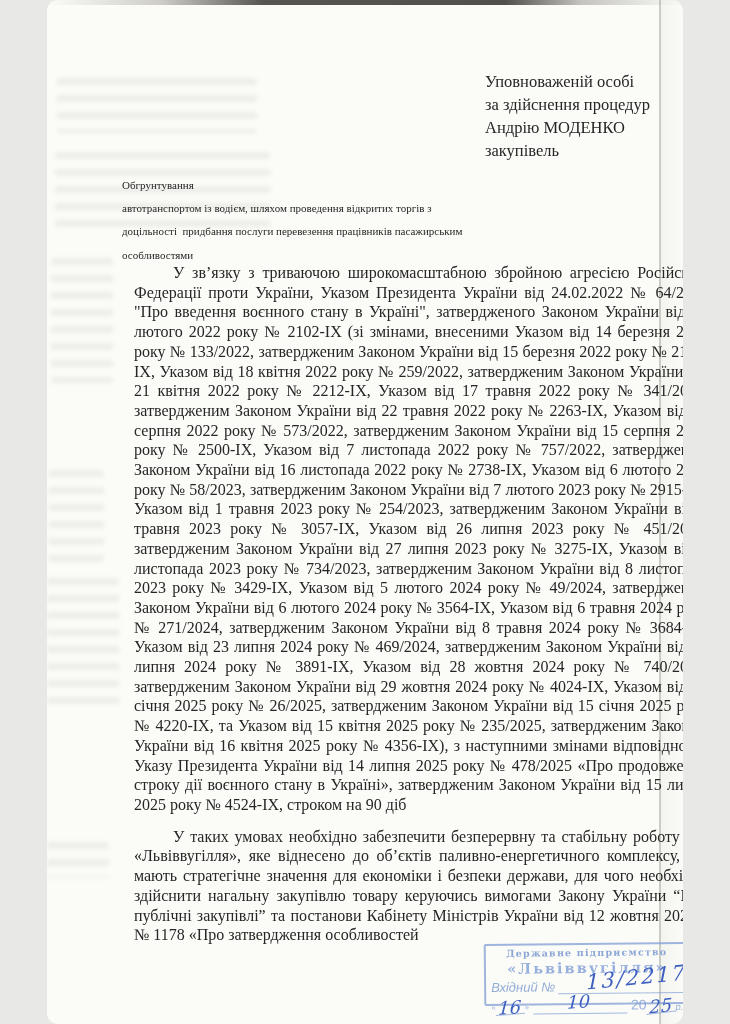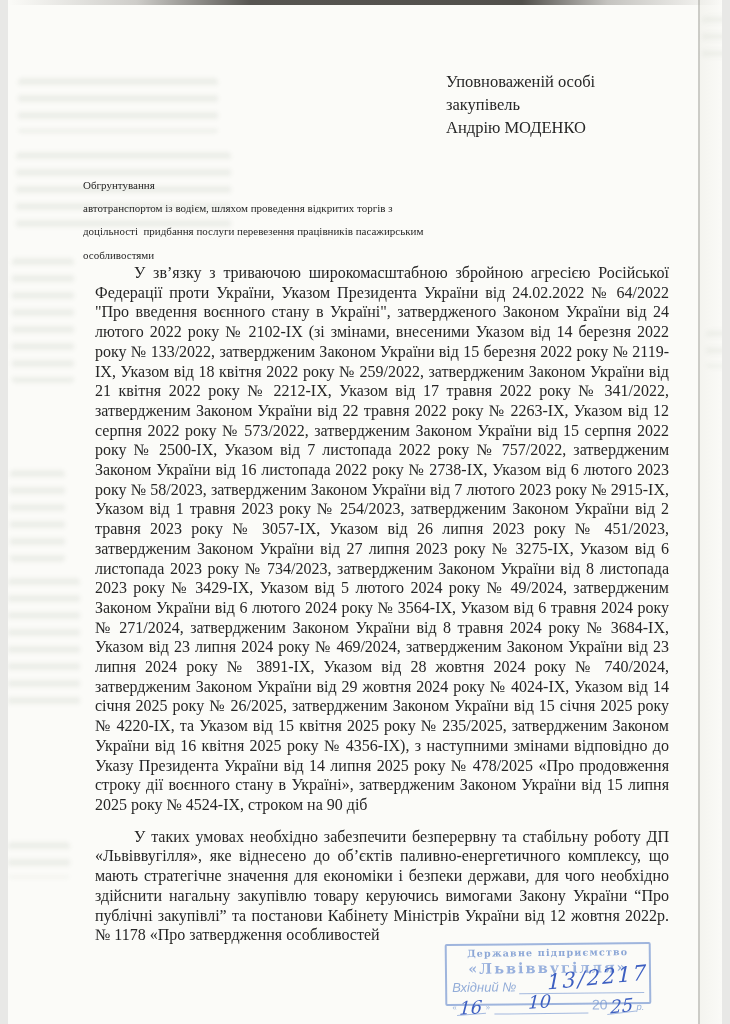--- a/index.html
+++ b/index.html
@@ -1,23 +1,24 @@
 <!DOCTYPE html>
 <html lang="uk"><head>
 <meta charset="utf-8">
 <style>
   html,body{margin:0;padding:0;background:#e8e8e6;}
   .page{
     position:relative;
-    width:714px;height:1024px;
+    width:636px;height:1024px;
     margin:0 auto;
     background:#fbfbf8;
     overflow:hidden;
     font-family:"Liberation Serif", serif;
     color:#262626;
+    border-radius:11px;
   }
   
   .scan-top-band{
     position:absolute;top:0;left:0;width:100%;height:5px;
     background:linear-gradient(to right,
       rgba(70,66,60,0) 0%, rgba(70,66,60,.25) 18%,
       rgba(58,56,52,.85) 34%, rgba(58,56,52,.88) 72%,
       rgba(70,66,60,.3) 84%, rgba(70,66,60,0) 100%);
   }
   .scan-right-line{
@@ -142,22 +143,23 @@
   <div class="artifact" style="left:8px;top:152px;width:215px;height:82px;"></div>
   <div class="artifact" style="left:4px;top:258px;width:62px;height:125px;"></div>
   <div class="artifact" style="left:2px;top:470px;width:55px;height:92px;"></div>
   <div class="artifact" style="left:0px;top:578px;width:72px;height:128px;"></div>
   <div class="artifact" style="left:0px;top:842px;width:62px;height:36px;"></div>
   <div class="artifact" style="left:694px;top:16px;width:32px;height:48px;opacity:.3;"></div>
   <div class="artifact" style="left:698px;top:330px;width:28px;height:38px;opacity:.3;"></div>
 
   <div class="addressee">
     <div>Уповноваженій особі</div>
+    <div>за здійснення процедур</div>
+    <div>Андрію МОДЕНКО</div>
     <div>закупівель</div>
-    <div>Андрію МОДЕНКО</div>
   </div>
 
   <div class="doc-title">
     <div class="title-line">Обгрунтування</div>
     <div class="title-line">автотранспортом із водієм, шляхом проведення відкритих торгів з</div>
     <div class="title-line">доцільності  придбання послуги перевезення працівників пасажирським</div>
     <div class="title-line">особливостями</div>
   </div>
 
   <div class="doc-body">

